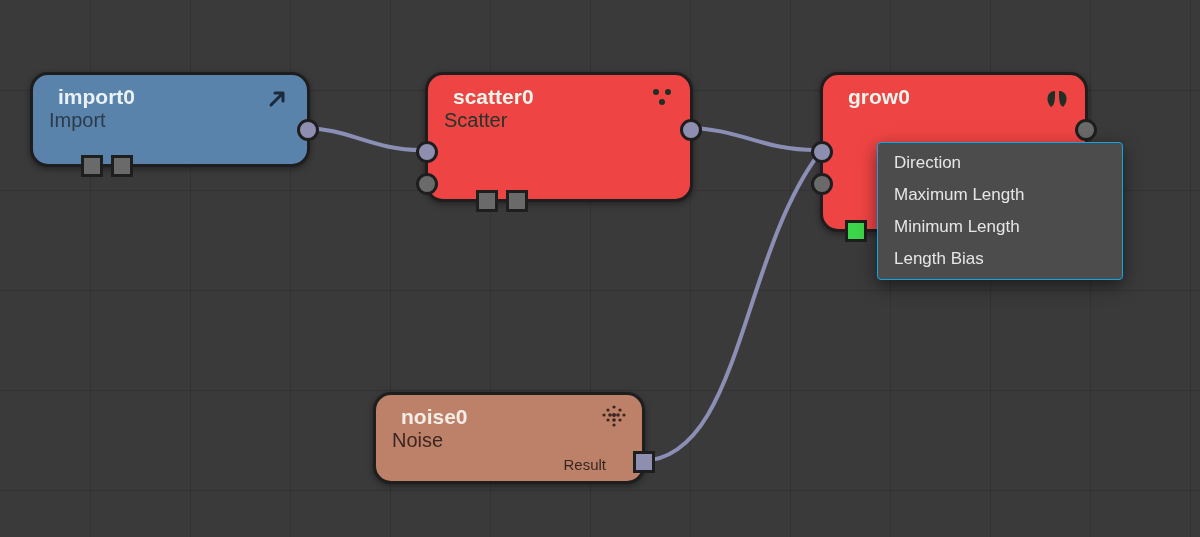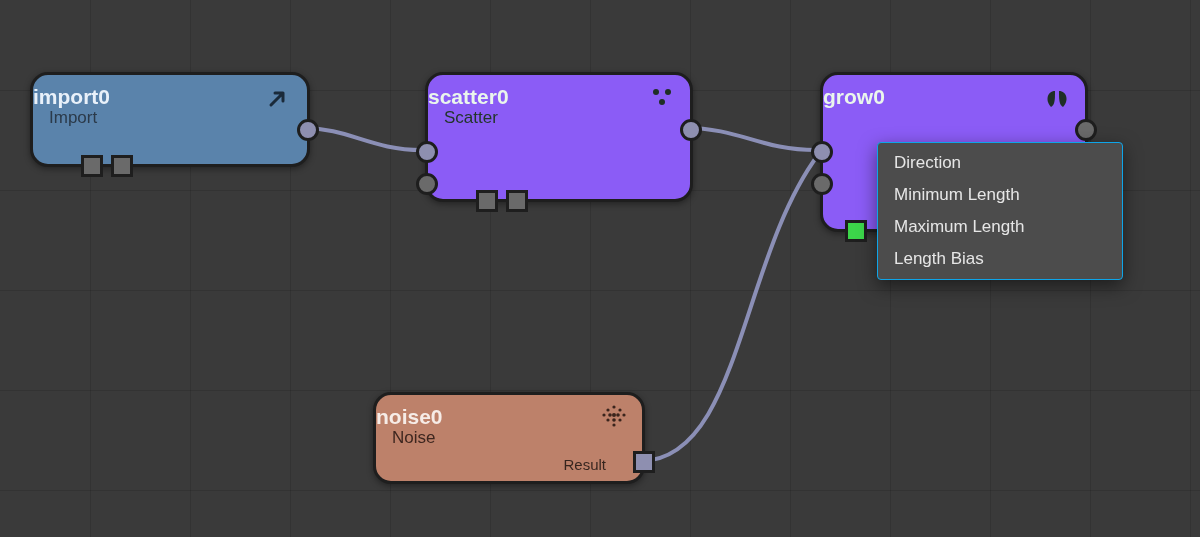--- a/index.html
+++ b/index.html
@@ -25,33 +25,33 @@
   .node {
     position: absolute;
     border: 3px solid #1e1e1e;
     border-radius: 18px;
     box-shadow: 0 2px 6px rgba(0,0,0,0.4);
     color: #151515;
   }
   .node .title {
     font-weight: 700;
     font-size: 21px;
-    padding: 10px 16px 0 0;
+    padding: 10px 16px 0 25px;
     line-height: 1.1;
   }
   .node .subtitle {
-    font-size: 17px;
+    font-size: 20px;
     padding: 0 16px 8px 16px;
     line-height: 1.2;
     color: rgba(0,0,0,0.72);
   }
   .node.blue  { background: #5a83ab; }
   .node.blue .title { color: #e9f1fa; }
   .node.blue .subtitle { color: #2b3a4a; }
-  .node.green { background: #8b5cf6; }
+  .node.green { background: #ef4444; }
   .node.green .title { color: #eaf6ec; }
   .node.green .subtitle { color: #22352a; }
   .node.brown { background: #bd816a; }
   .node.brown .title { color: #f6ece7; }
   .node.brown .subtitle { color: #3d261f; }
 
   .port {
     position: absolute;
     width: 22px; height: 22px;
     border-radius: 50%;
@@ -186,16 +186,16 @@
       </g>
     </svg>
   </div>
 
   <div class="slot-label" style="right:36px; bottom:8px;">Result</div>
   <div class="slot" style="right:-13px; bottom:8px; background:#8e8fb0;"></div>
 </div>
 
 <div class="menu" style="left:877px; top:142px;">
   <div class="menu-item">Direction</div>
+  <div class="menu-item">Maximum Length</div>
   <div class="menu-item">Minimum Length</div>
-  <div class="menu-item">Maximum Length</div>
   <div class="menu-item">Length Bias</div>
 </div>
 
 </body></html>

